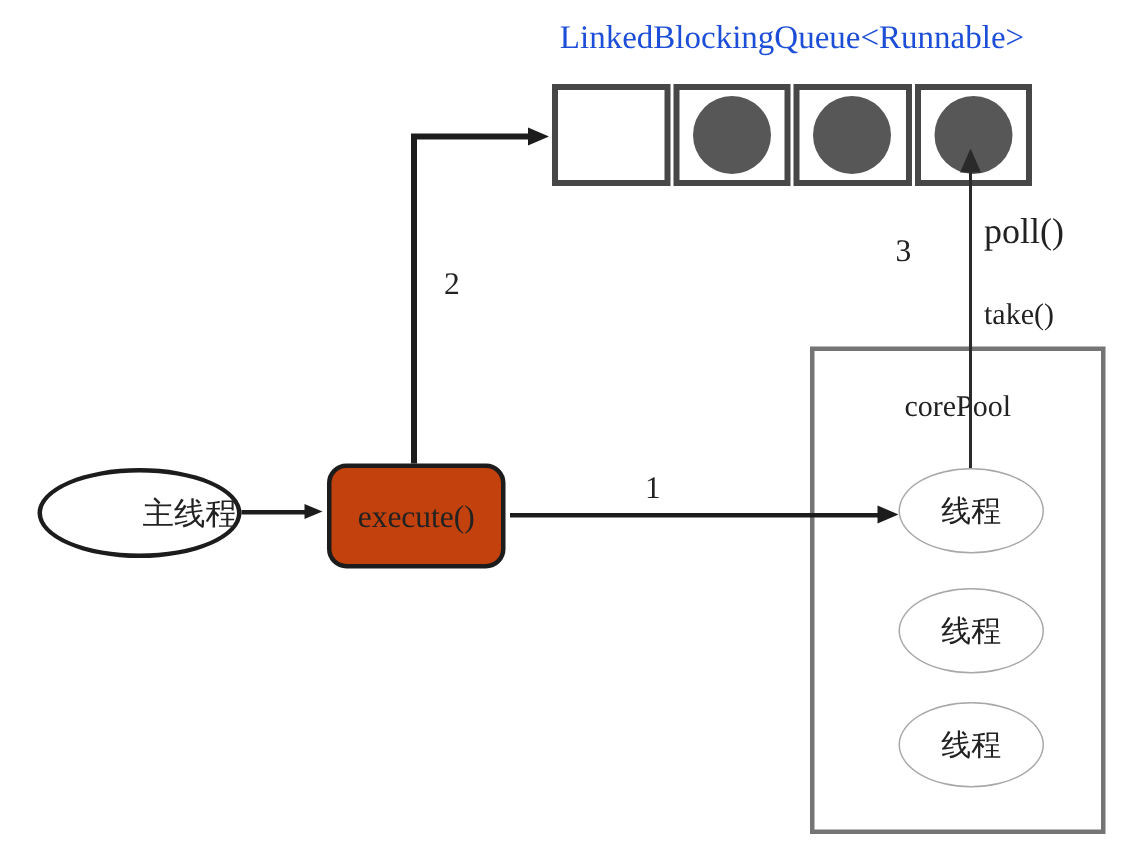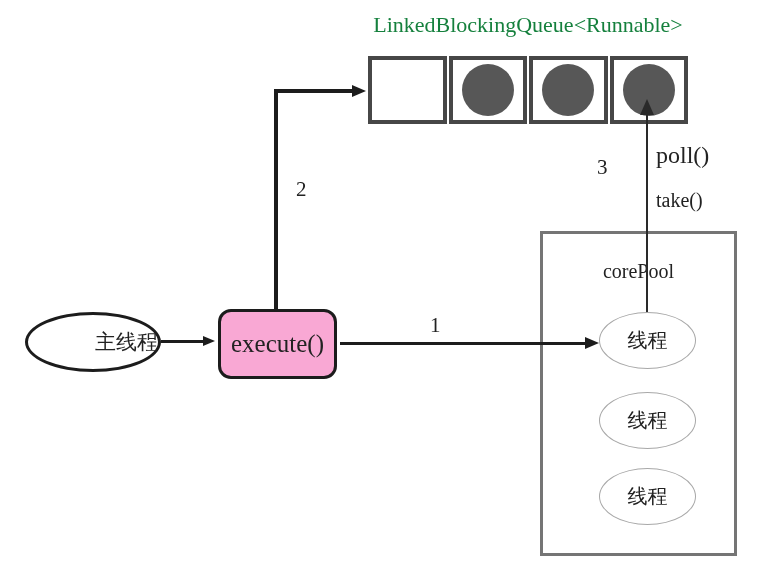--- a/index.html
+++ b/index.html
@@ -13,43 +13,43 @@
     --background:#ffffff;
   }
   html,body{margin:0;padding:0;background:#fff;}
   .canvas{
     position:relative;width:759px;height:572px;background:var(--background);
     font-family:"Liberation Serif","DejaVu Serif",serif;color:var(--text);
     overflow:hidden;
   }
   .abs{position:absolute;}
   
-  .title{left:358px;top:12px;width:340px;text-align:center;font-size:22px;color:#15803d;letter-spacing:0px;white-space:nowrap;}
+  .title{left:358px;top:12px;width:340px;text-align:center;font-size:22px;color:#1d4ed8;letter-spacing:0px;white-space:nowrap;}
   
   .queue{left:368px;top:56px;width:320px;height:68px;display:flex;gap:2px;z-index:2;}
   .qcell{flex:1;border:4px solid var(--queue_border);background:#fff;display:flex;align-items:center;justify-content:center;}
   .task-dot{width:52px;height:52px;border-radius:50%;background:var(--task_fill);}
   
   .a2v{left:274px;top:90px;width:3.5px;height:219px;background:var(--line);}
   .a2h{left:274px;top:89px;width:81px;height:3.5px;background:var(--line);}
   .a2head{left:352px;top:84.5px;width:0;height:0;border-left:14px solid var(--line);border-top:6.5px solid transparent;border-bottom:6.5px solid transparent;}
   .lbl2{left:296px;top:177px;font-size:21px;}
   
   .a3line{left:646px;top:114px;width:1.6px;height:199px;background:var(--thin_arrow);z-index:4;}
   .a3head{left:639.5px;top:99px;width:0;height:0;border-bottom:16px solid var(--thin_arrow);border-left:7px solid transparent;border-right:7px solid transparent;z-index:5;}
   .lbl3{left:597px;top:155px;font-size:21px;}
   .lblpoll{left:656px;top:142px;font-size:24px;}
-  .lbltake{left:656px;top:189px;font-size:20px;}
+  .lbltake{left:656px;top:199px;font-size:20px;}
   
   .main-ellipse{left:25px;top:312px;width:136px;height:60px;border:3px solid var(--line);border-radius:50%;display:flex;align-items:center;justify-content:flex-end;font-size:21px;background:#fff;box-sizing:border-box;}
   
   .amline{left:161px;top:340px;width:44px;height:2.6px;background:var(--line);}
   .amhead{left:203px;top:335.5px;width:0;height:0;border-left:12px solid var(--line);border-top:5.5px solid transparent;border-bottom:5.5px solid transparent;}
   
-  .execute-box{left:218px;top:309px;width:119px;height:70px;border:3px solid var(--line);border-radius:13px;display:flex;align-items:center;justify-content:center;font-size:25px;background:#f9a8d4;box-sizing:border-box;z-index:3;text-align:center;}
+  .execute-box{left:218px;top:309px;width:119px;height:70px;border:3px solid var(--line);border-radius:13px;display:flex;align-items:center;justify-content:center;font-size:21px;background:#c2410c;box-sizing:border-box;z-index:3;text-align:center;}
   
   .a1line{left:340px;top:342px;width:247px;height:2.6px;background:var(--line);z-index:3;}
   .a1head{left:585px;top:336.5px;width:0;height:0;border-left:14px solid var(--line);border-top:6px solid transparent;border-bottom:6px solid transparent;z-index:3;}
   .lbl1{left:430px;top:313px;font-size:21px;}
   
   .pool{left:540px;top:231px;width:197px;height:325px;border:3px solid var(--pool_border);box-sizing:border-box;background:transparent;}
   .pool-label{left:540px;top:260px;width:197px;text-align:center;font-size:20px;z-index:2;}
   .thread-ellipse{position:absolute;width:97px;height:57px;border:1.5px solid var(--thread_border);border-radius:50%;display:flex;align-items:center;justify-content:center;font-size:20px;background:#fff;box-sizing:border-box;left:599px;z-index:6;}
   .t0{top:312px;}
   .t1{top:392px;}

